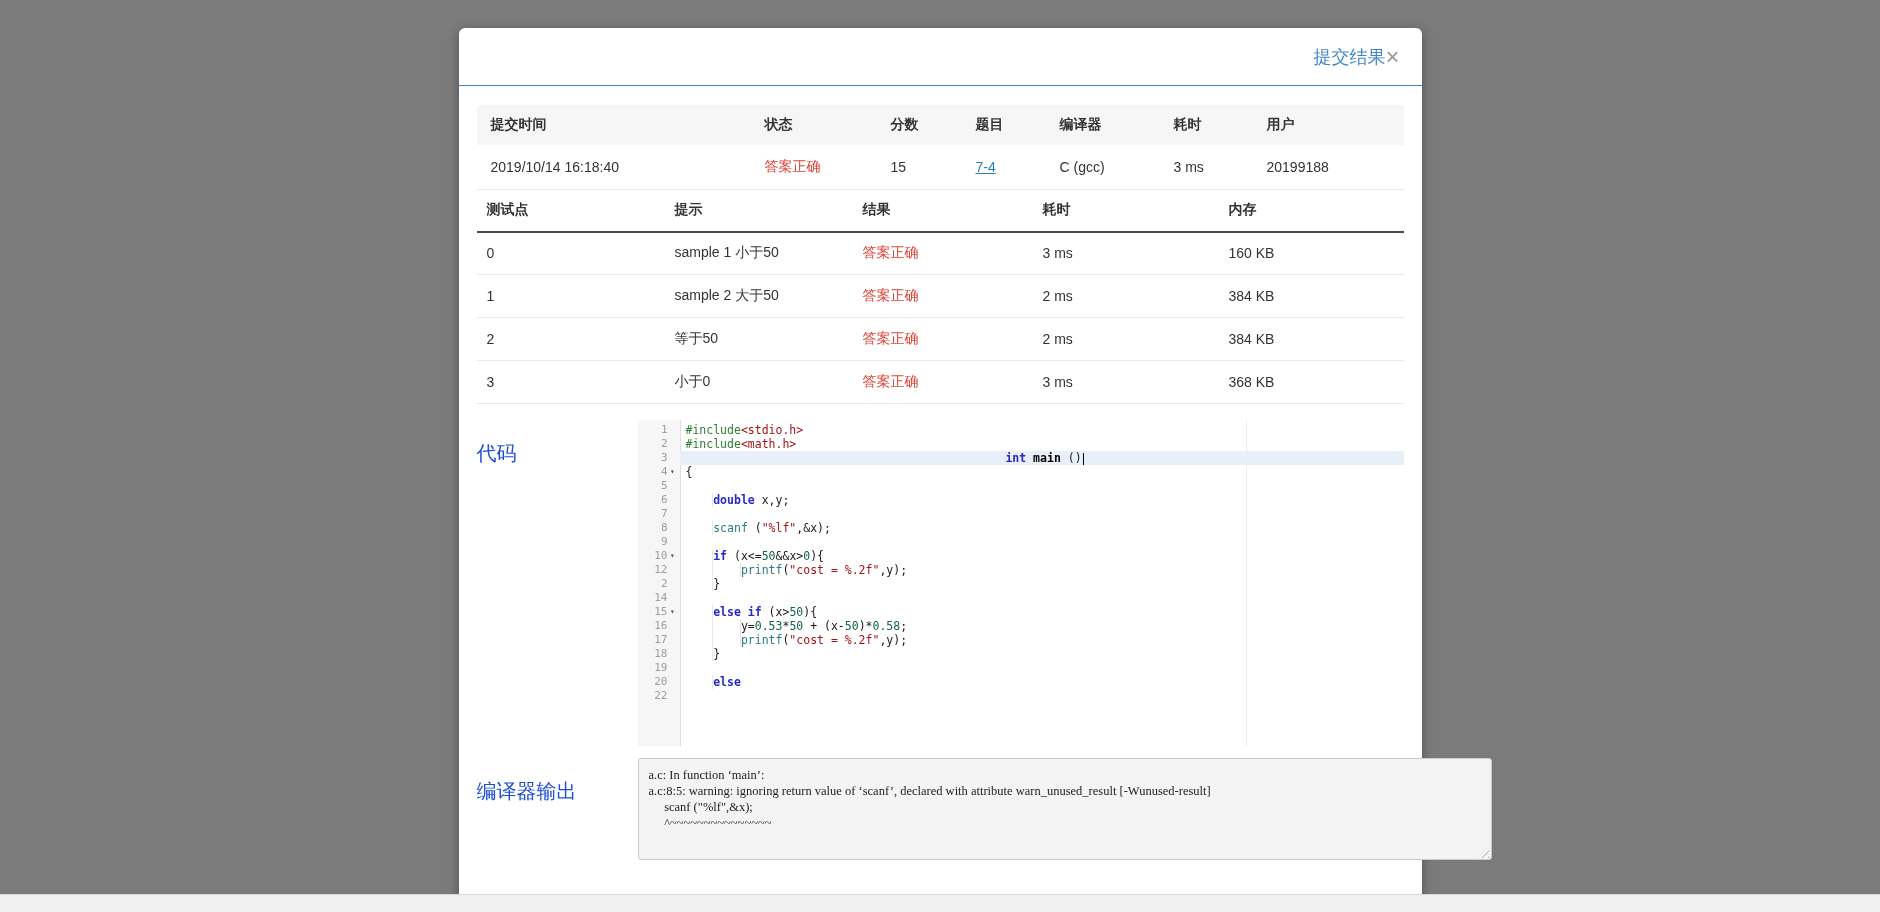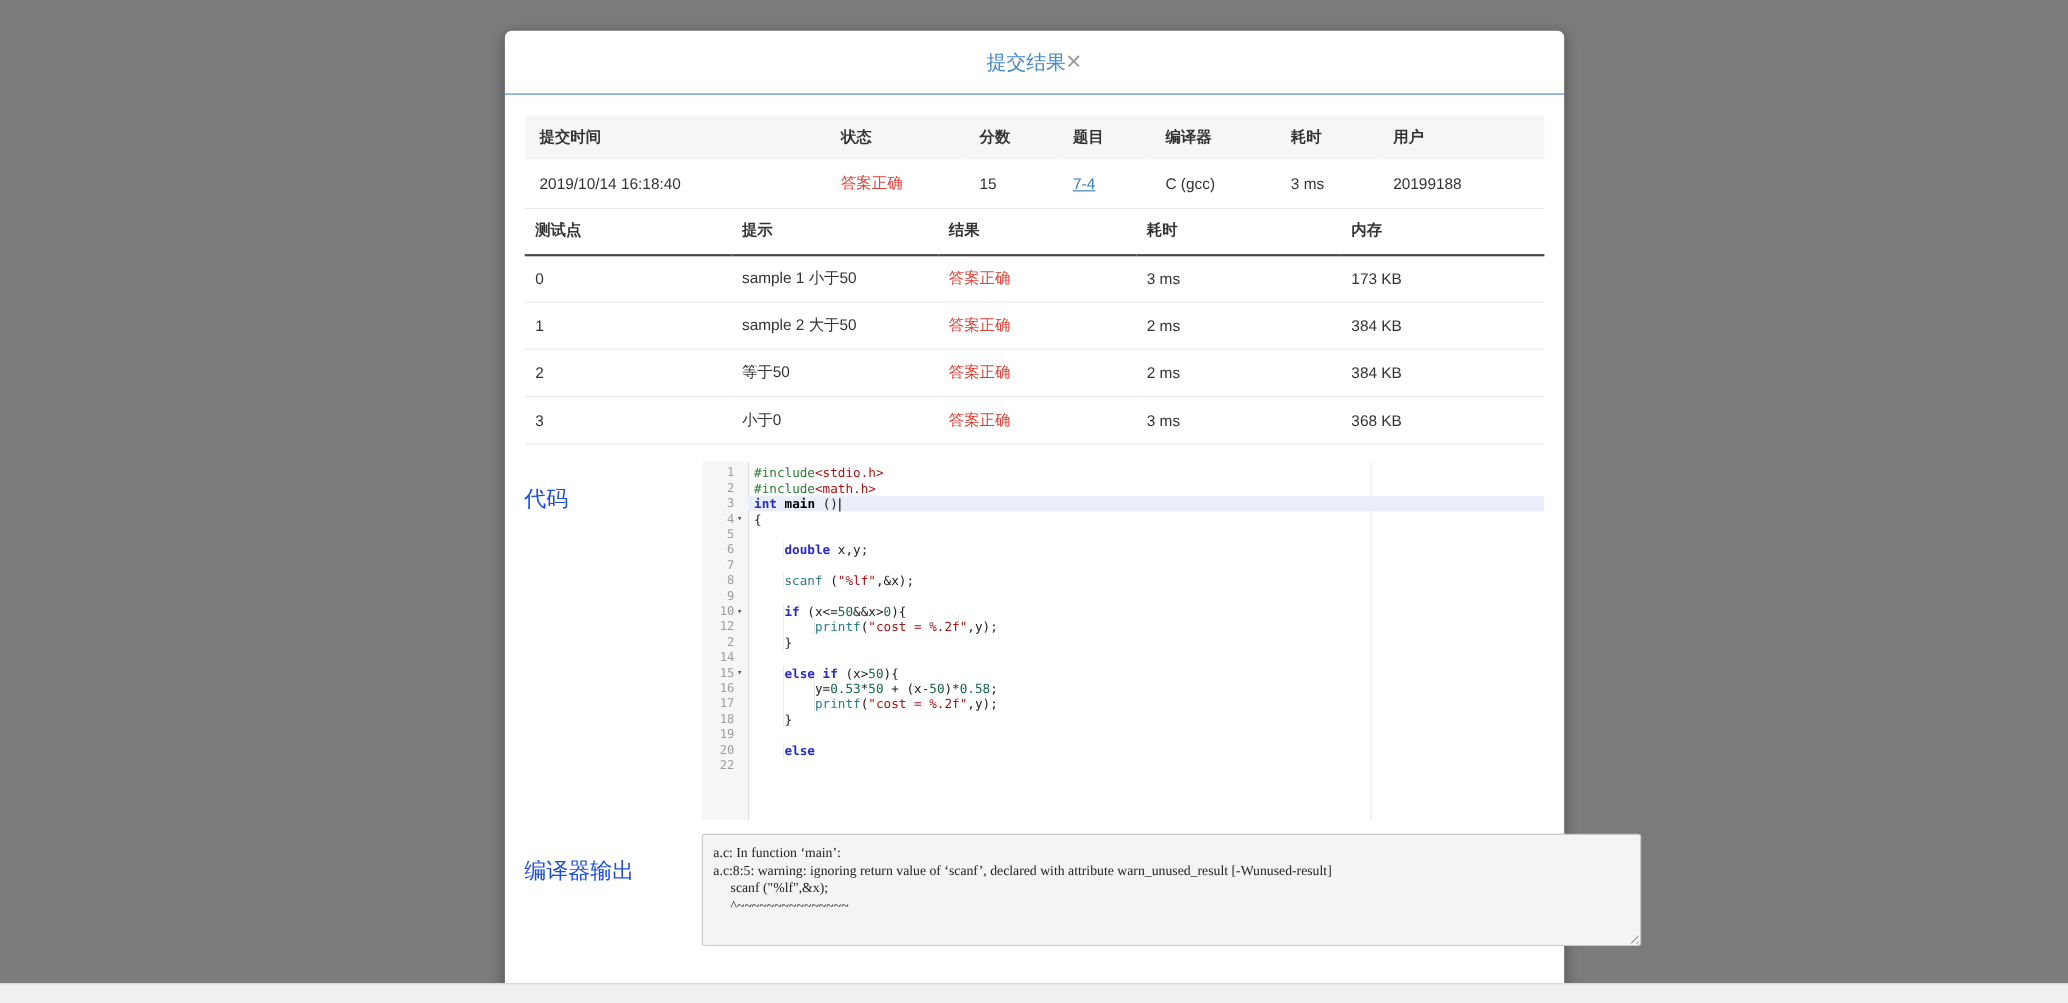--- a/index.html
+++ b/index.html
@@ -12,21 +12,21 @@
   }
   .modal {
     width: 963px; margin: 28px auto 0;
     background: #fff; border-radius: 6px;
     box-shadow: 0 3px 12px rgba(0,0,0,.35);
     height: 920px;
     position: relative;
   }
   .modal-header {
     height: 58px; padding: 0 22px;
-    display: flex; align-items: center; justify-content: center;
+    display: flex; align-items: center; justify-content: flex-end;
     border-bottom: 1px solid var(--accent-blue, #4285c9);
   }
   .modal-title { color: var(--accent-blue, #4285c9); font-size: 18px; font-weight: 400; }
   .close-btn {
     background: none; border: none; padding: 0;
     color: #9b9b9b; font-size: 24px; line-height: 1; cursor: pointer;
     font-family: "Liberation Sans", sans-serif;
   }
   .modal-body { padding: 19px 18px 12px 18px; }
 
@@ -56,21 +56,21 @@
   }
   .ruler { position: absolute; left: 608px; top: 0; bottom: 0; width: 1px; background: #ececec; }
   .code-line { display: flex; height: 14px; position: relative; }
   .gutter-cell {
     width: 42px; flex-shrink: 0; position: relative;
     display: flex; justify-content: flex-end; align-items: center;
     color: #9e9e9e; font-size: 11px; padding-right: 2px;
   }
   .fold-slot { width: 10px; font-size: 8px; color: #555; text-align: center; cursor: pointer; }
   .line-content { flex: 1; padding-left: 6px; white-space: pre; color: #1a1a1a; }
-  .code-line.active .line-content { background: #e9eff8; }
+  .code-line.active .line-content { background: #e9eff8; text-align: center; }
   .ind { display: inline-block; width: 4ch; height: 14px; vertical-align: top; box-shadow: inset -1px 0 0 #e6e6e6; }
   .tk-meta { color: #2e7d32; }
   .tk-incl { color: #a31515; }
   .tk-kw { color: #2929c9; font-weight: bold; }
   .tk-fn { color: #000; font-weight: bold; }
   .tk-builtin { color: #2b7c85; }
   .tk-num { color: #116644; }
   .tk-str { color: #a31515; }
   .tk-plain { color: #1a1a1a; }
   .cursor { display: inline-block; width: 1px; height: 12px; background: #000; vertical-align: text-bottom; margin-left: 1px; }
@@ -156,21 +156,21 @@
             <th>耗时</th>
             <th>内存</th>
           </tr>
         </thead>
       <tbody id="test-body">
           <tr>
             <td>0</td>
             <td>sample 1 小于50</td>
             <td class="status-red">答案正确</td>
             <td>3 ms</td>
-            <td>173 KB</td>
+            <td>160 KB</td>
           </tr>
           <tr>
             <td>1</td>
             <td>sample 2 大于50</td>
             <td class="status-red">答案正确</td>
             <td>2 ms</td>
             <td>384 KB</td>
           </tr>
           <tr>
             <td>2</td>

